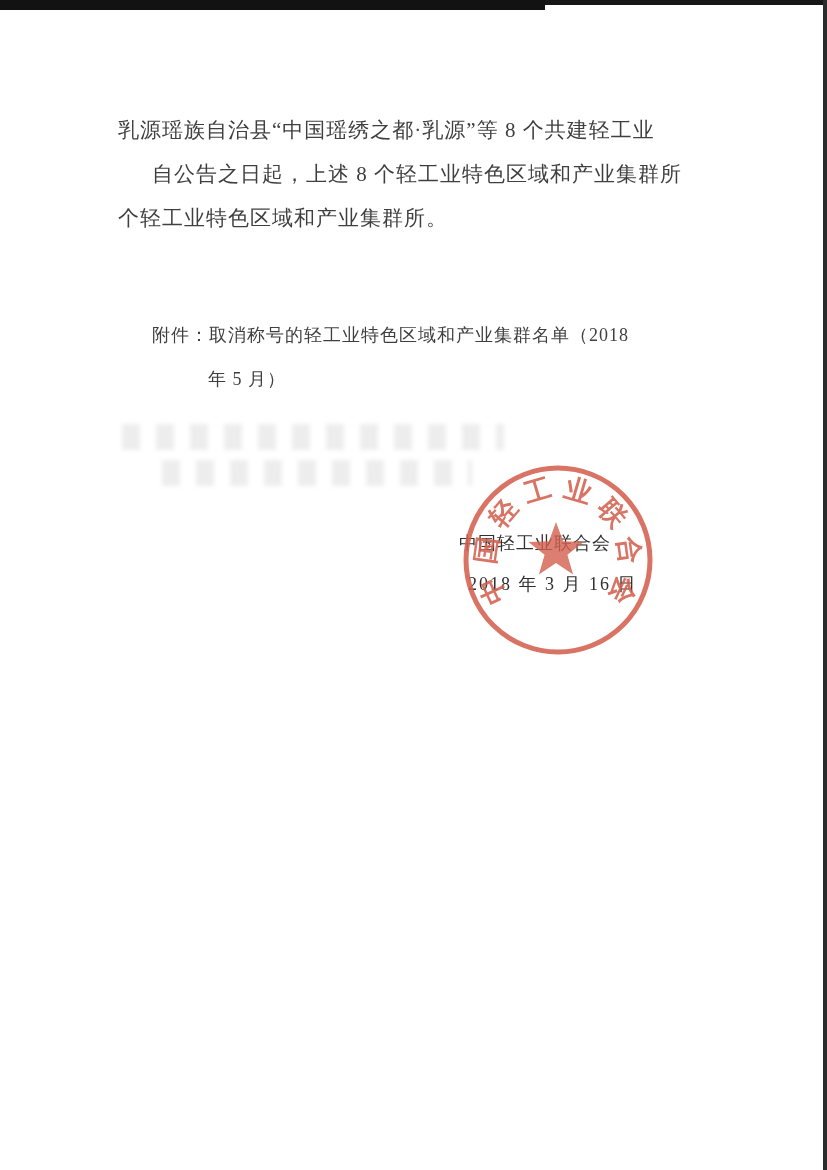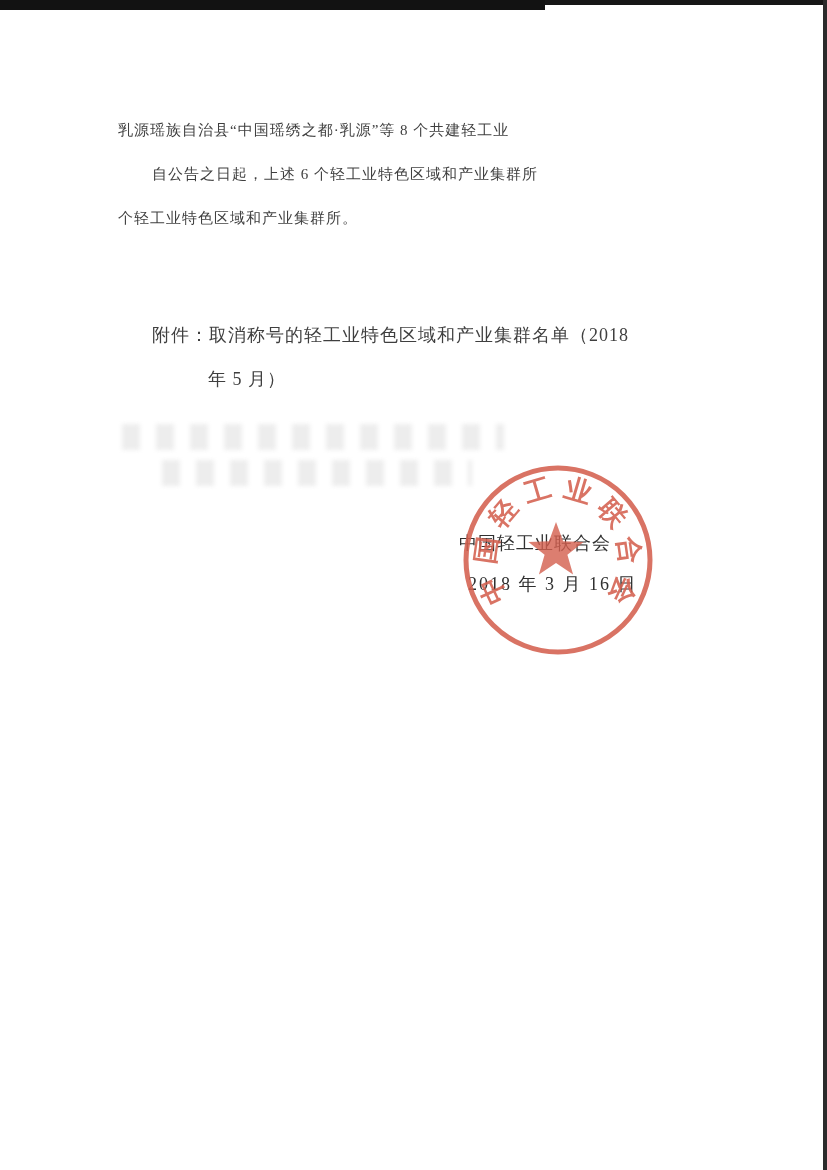--- a/index.html
+++ b/index.html
@@ -12,21 +12,21 @@
     font-family:"Liberation Serif","DejaVu Serif",serif;
   }
   
   .top-strip      { position:absolute; top:0; left:0; width:827px; height:5px;  background:#161616; }
   .top-strip-left { position:absolute; top:0; left:0; width:545px; height:10px; background:#121212; }
   .right-strip    { position:absolute; top:0; right:0; width:4px; height:1170px; background:#2b2b2b; }
 
   
   .body-text {
     position:absolute; left:118px; top:108px; width:608px;
-    font-size:15px; line-height:44px; letter-spacing:1px;
+    font-size:21px; line-height:44px; letter-spacing:1px;
     color:#3f3f3f; white-space:nowrap;
   }
   .line { height:44px; }
   .indent  { text-indent:34px; }
   .indent2 { text-indent:90px; }
 
   .attachment {
     position:absolute; left:118px; top:313px; width:640px;
     font-size:18px; line-height:44px; letter-spacing:1px;
     color:#3f3f3f; white-space:nowrap;
@@ -59,21 +59,21 @@
 <body>
 
 <div class="page">
 
   <div class="top-strip"></div>
   <div class="top-strip-left"></div>
   <div class="right-strip"></div>
 
   <div class="body-text">
     <div class="line">乳源瑶族自治县“中国瑶绣之都·乳源”等 8 个共建轻工业</div>
-    <div class="line indent">自公告之日起，上述 6 个轻工业特色区域和产业集群所</div>
+    <div class="line indent">自公告之日起，上述 8 个轻工业特色区域和产业集群所</div>
     <div class="line">个轻工业特色区域和产业集群所。</div>
   </div>
 
   <div class="attachment">
     <div class="line indent">附件：取消称号的轻工业特色区域和产业集群名单（2018</div>
     <div class="line indent2">年 5 月）</div>
   </div>
 
   <div class="ghost ghost1"></div>
   <div class="ghost ghost2"></div>

